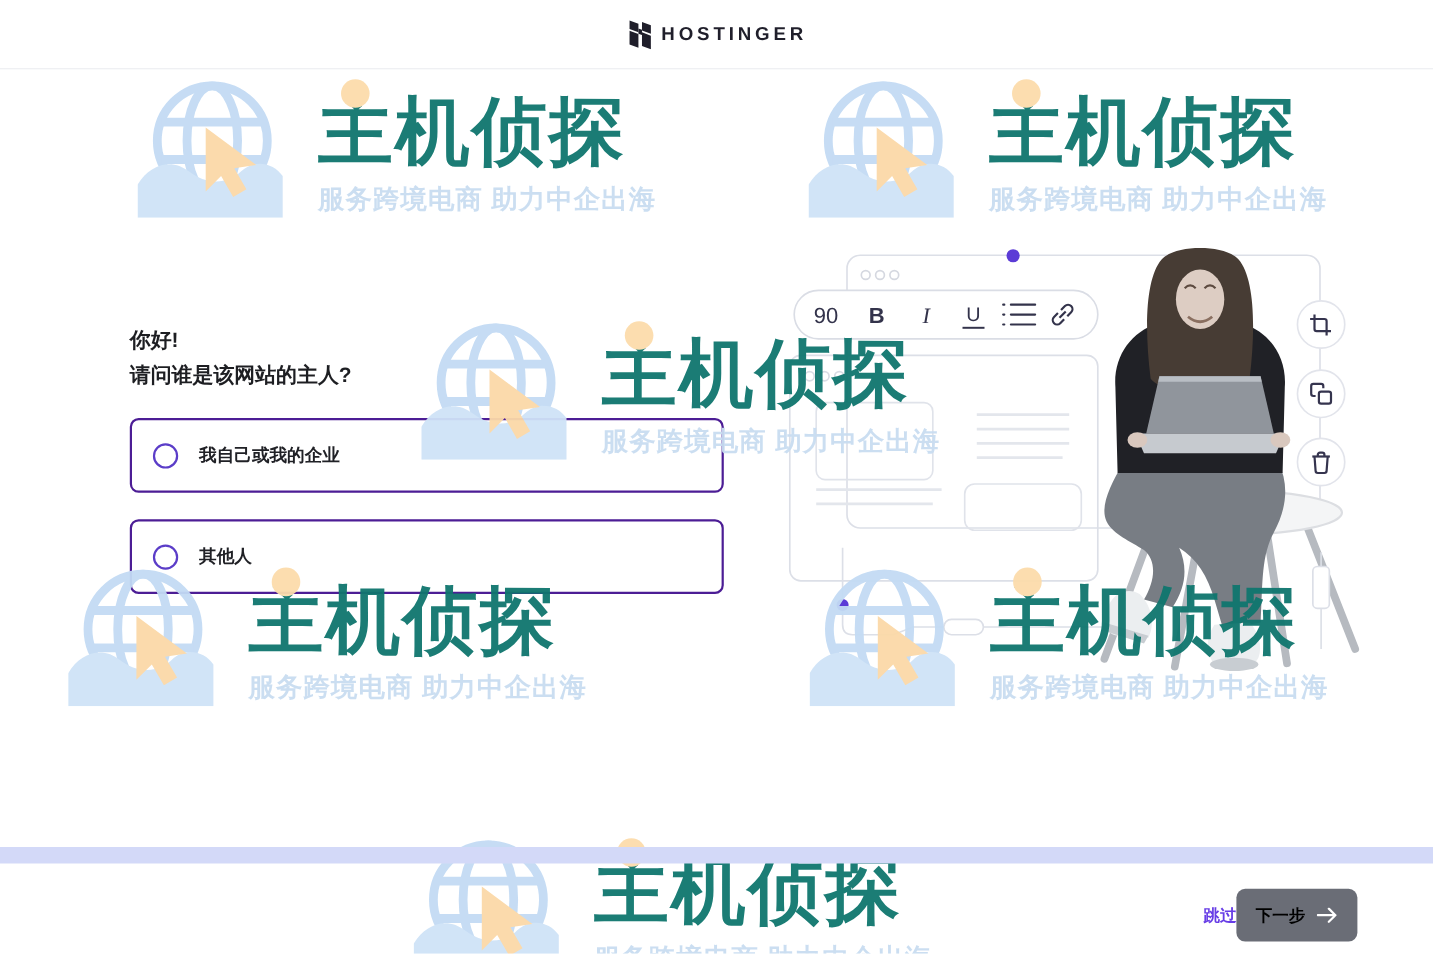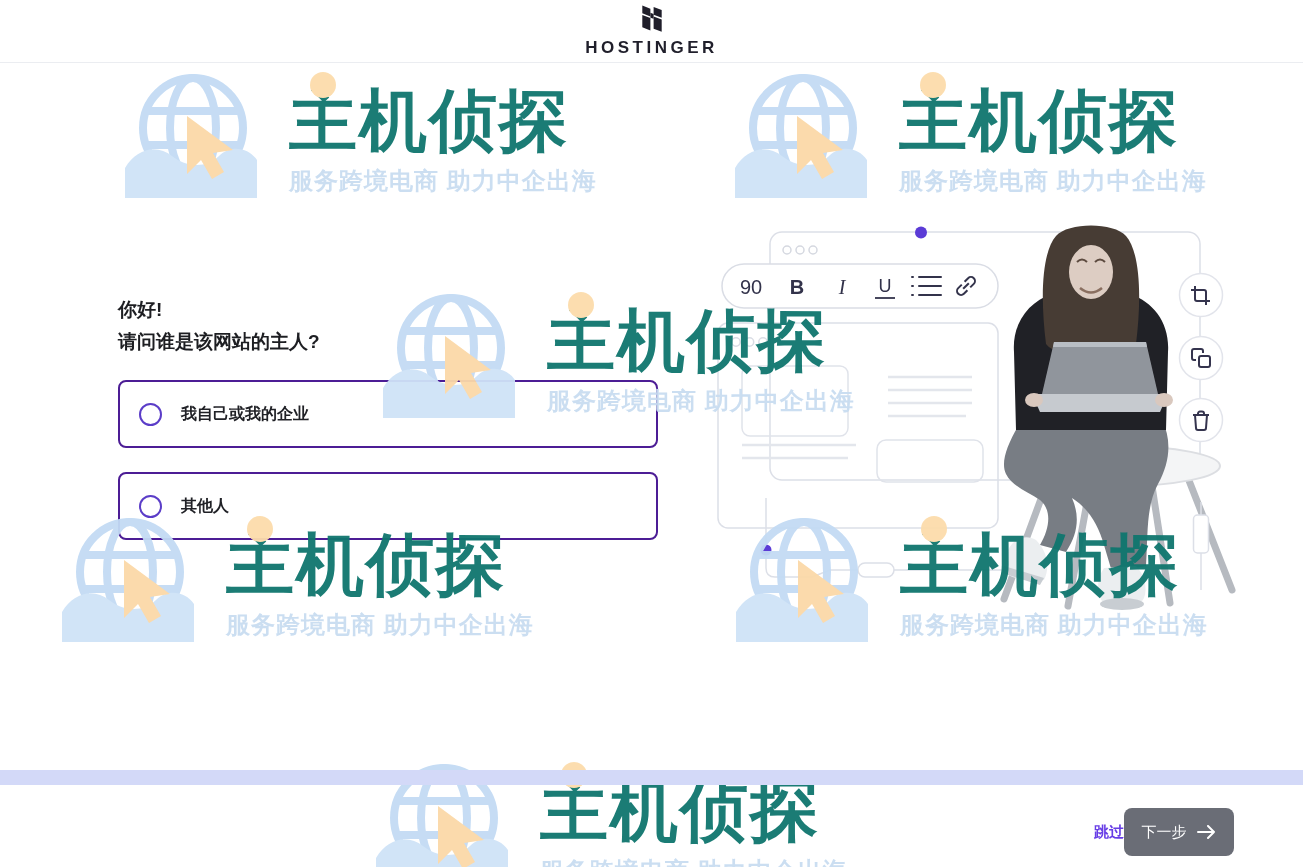--- a/index.html
+++ b/index.html
@@ -1,21 +1,21 @@
 <!DOCTYPE html>
 <html><head>
 <meta charset="utf-8">
 <style>
   html,body{margin:0;padding:0;}
   .page{position:relative;width:1303px;height:867px;overflow:hidden;background:#ffffff;
         font-family:"Liberation Sans","DejaVu Sans",sans-serif;}
 
   
   .header{position:absolute;top:0;left:0;right:0;height:62px;background:#fff;
-          border-bottom:1px solid #ebedf1;display:flex;align-items:center;justify-content:center;gap:6px;z-index:5;flex-direction:column;}
+          border-bottom:1px solid #ebedf1;display:flex;align-items:center;justify-content:center;gap:6px;z-index:5;}
   .brand-text{font-size:17px;font-weight:bold;letter-spacing:3.5px;color:#201f2b;}
 
   
   .question{position:absolute;left:118px;top:294px;font-size:19px;line-height:32px;
             font-weight:bold;color:#1d1e22;z-index:2;}
   .card{position:absolute;left:118px;width:540px;height:68px;background:#fff;border:2px solid #4c1d95;
         border-radius:8px;display:flex;align-items:center;padding-left:19px;box-sizing:border-box;
         cursor:pointer;z-index:2;}
   .card1{top:380px;} .card2{top:472px;}
   .radio{width:19px;height:19px;border:2.5px solid #5b3dc8;border-radius:50%;margin-right:19px;
@@ -32,22 +32,22 @@
   .wm-text{margin-left:14px;margin-top:14px;}
   .wm-title{font-size:68px;line-height:76px;font-weight:bold;color:#0f766e;letter-spacing:2px;white-space:nowrap;}
   .wm-sub{font-size:24px;font-weight:bold;color:#c9ddf1;letter-spacing:1px;margin-top:7px;white-space:nowrap;}
   .wm1{left:125px;top:68px;} .wm2{left:735px;top:68px;} .wm3{left:383px;top:288px;}
   .wm4{left:62px;top:512px;} .wm5{left:736px;top:512px;} .wm6{left:376px;top:758px;}
 
   
   .progress{position:absolute;top:770px;left:0;width:100%;height:15px;background:#d3d9f8;z-index:60;}
   .footer-controls{position:absolute;top:808px;right:69px;display:flex;align-items:center;z-index:55;}
   .skip{color:#673de6;font-weight:bold;font-size:15px;cursor:pointer;}
-  .next-btn{width:110px;height:48px;background:#6a6d76;border:none;border-radius:8px;color:#ffffff;
-            font-weight:normal;font-size:15px;display:flex;align-items:center;justify-content:center;gap:10px;
+  .next-btn{width:110px;height:48px;background:#6a6d76;border:none;border-radius:8px;color:#000000;
+            font-weight:bold;font-size:15px;display:flex;align-items:center;justify-content:center;gap:10px;
             cursor:pointer;font-family:inherit;}
 </style>
 </head>
 <body>
 
 <div class="page">
 
   <div class="header">
     <svg width="26" height="28" viewBox="0 0 24 26">
       <g fill="#1f1e2a">

